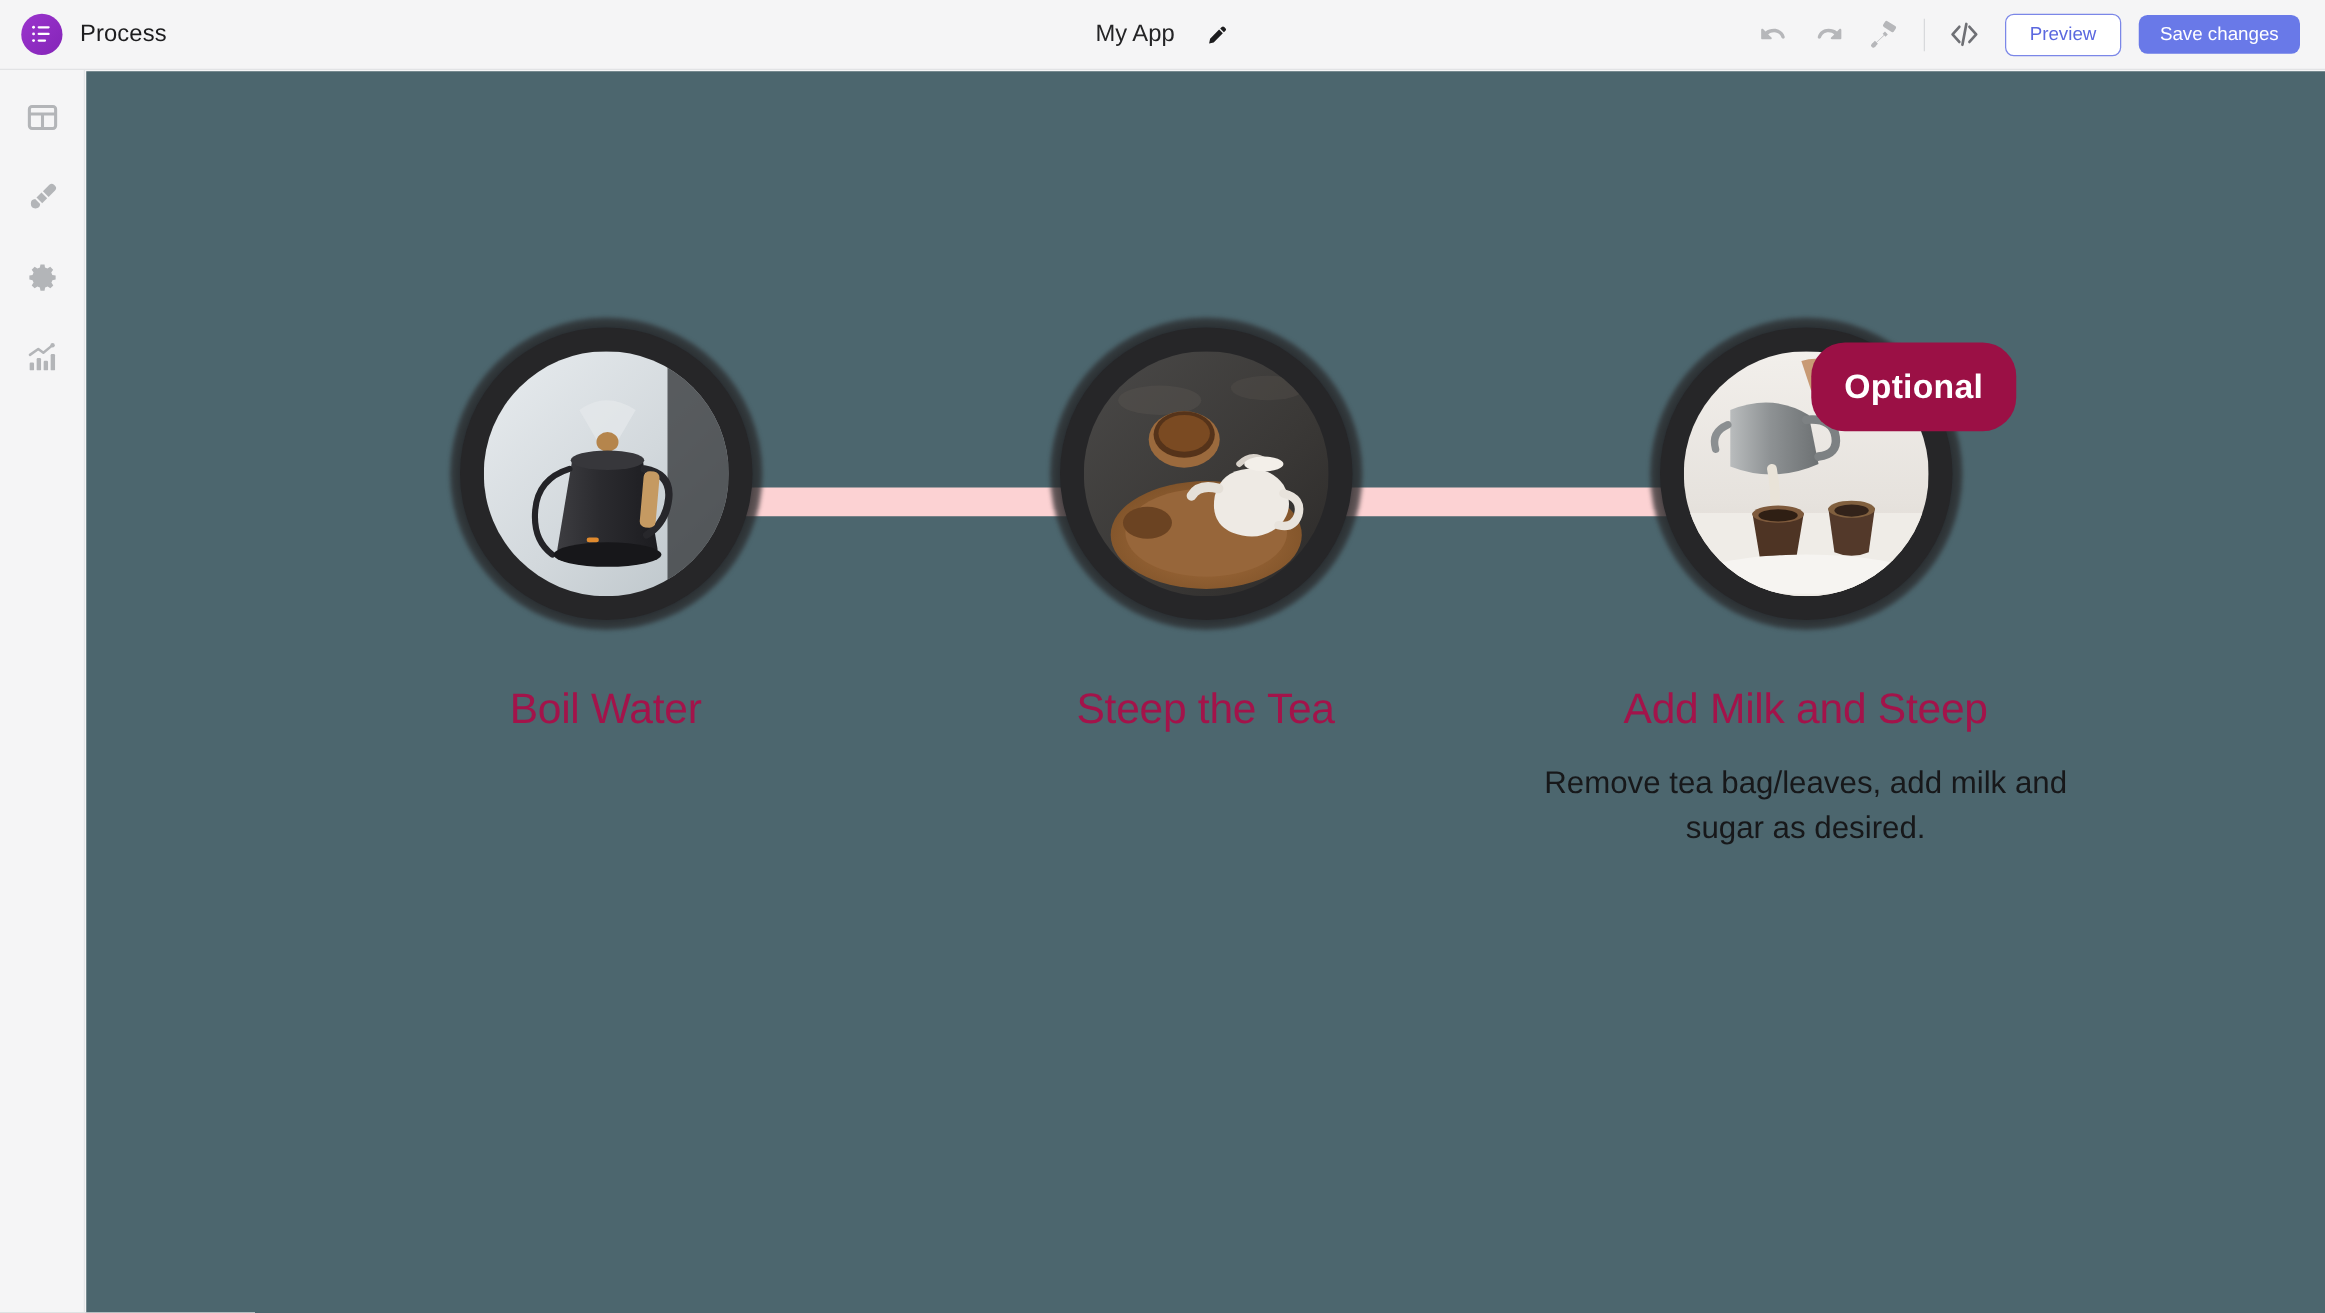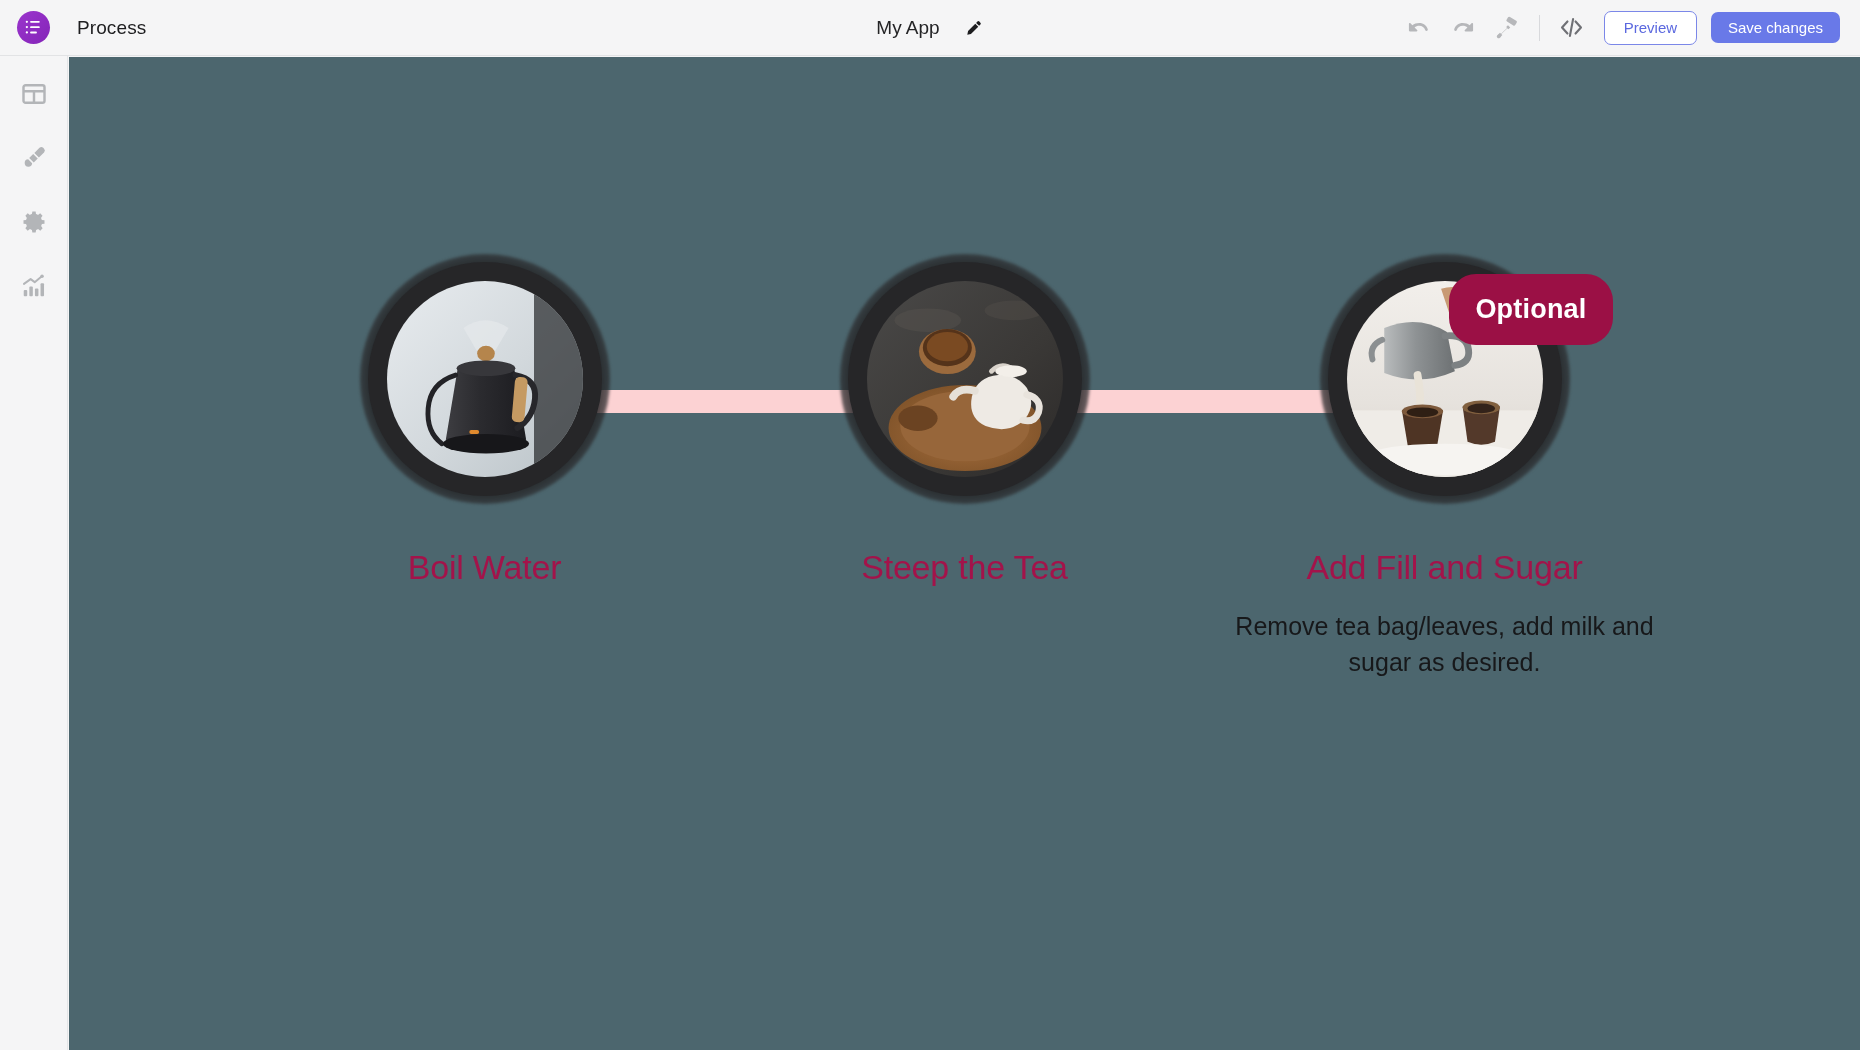--- a/index.html
+++ b/index.html
@@ -28,21 +28,21 @@
     background: #f5f5f6;
     border-bottom: 1px solid #e2e3e5;
     display: flex;
     align-items: center;
     z-index: 30;
   }
 
   .brand {
     display: flex;
     align-items: center;
-    gap: 27px;
+    gap: 14px;
     padding-left: 17px;
   }
 
   .brand-logo {
     width: 33px; height: 33px;
     border-radius: 50%;
     background: #8e2fc0;
     background: linear-gradient(135deg,#9b35cd 0%,#8424b8 100%);
     display: flex; align-items: center; justify-content: center;
     flex: 0 0 auto;
@@ -549,21 +549,21 @@
                   <ellipse cx="77" cy="134" rx="16" ry="5" fill="#2f1f14"></ellipse>
                   <path d="M118 128 q20 -7 38 0 l-5 36 q-14 6 -28 0z" fill="#53392a"></path>
                   <ellipse cx="137" cy="129" rx="19" ry="7" fill="#81603f"></ellipse>
                   <ellipse cx="137" cy="130" rx="14" ry="5" fill="#33231a"></ellipse>
                   <ellipse cx="100" cy="182" rx="86" ry="16" fill="#f6f4f1"></ellipse>
                 </svg>
               </div>
             </div>
             <div class="badge-optional">Optional</div>
           </div>
-          <div class="step-title">Add Fill and Sugar</div>
+          <div class="step-title">Add Milk and Steep</div>
           <div class="step-desc">Remove tea bag/leaves, add milk and sugar as desired.</div>
         </div>
 
       </div>
     </div>
 
   </div>
 </div>
 
 </body></html>

